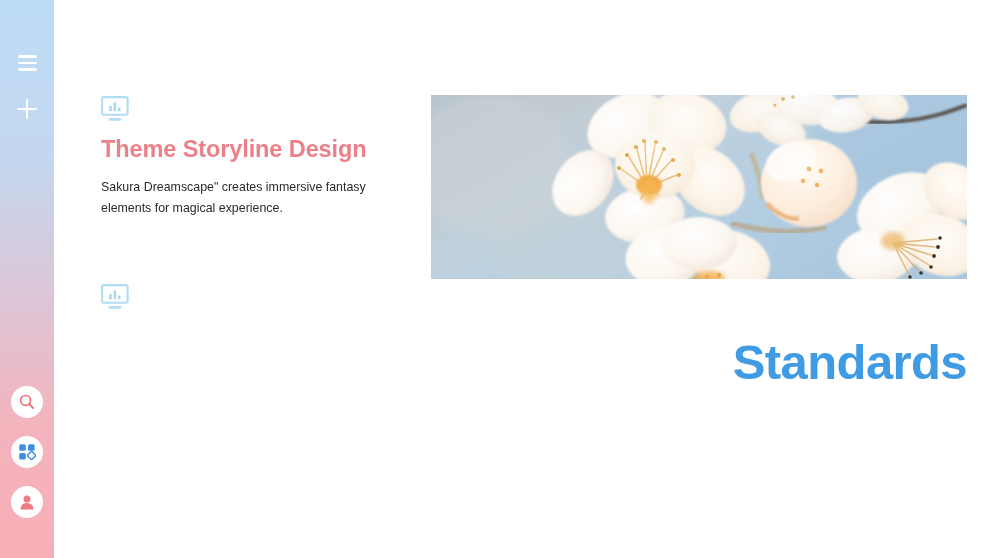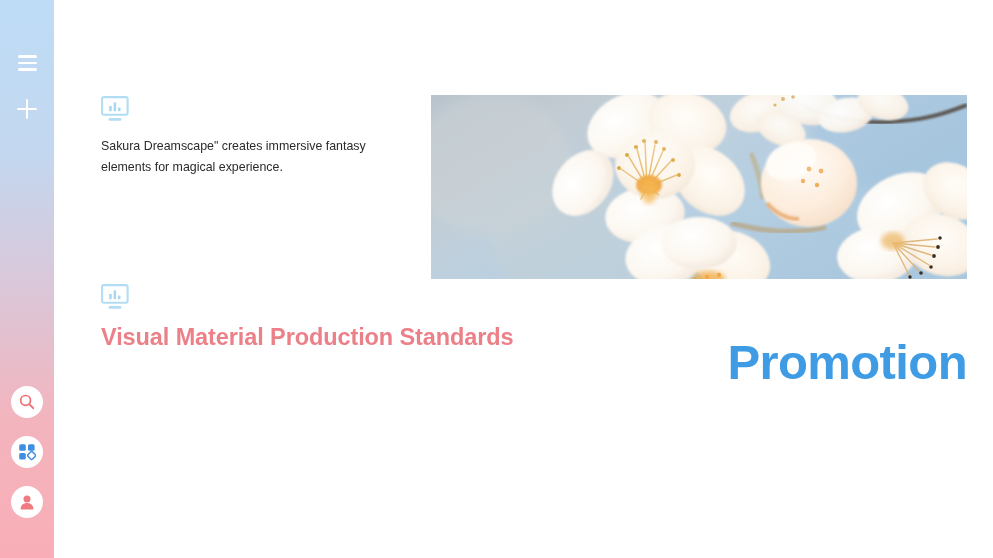--- a/index.html
+++ b/index.html
@@ -353,32 +353,32 @@
     </div>
 
     <div class="section" id="section-theme">
       <svg class="sec-icon" viewBox="0 0 28 26">
         <rect x="1.1" y="1.1" width="25.5" height="17.6" rx="1.6" fill="none" stroke="#b3ddf5" stroke-width="2.1"></rect>
         <rect x="8.2" y="10.0" width="2.5" height="5.2" fill="#a9d6f0"></rect>
         <rect x="12.6" y="6.4" width="2.5" height="8.8" fill="#a9d6f0"></rect>
         <rect x="17.0" y="11.6" width="2.5" height="3.6" fill="#a9d6f0"></rect>
         <rect x="7.6" y="22.1" width="12.8" height="2.6" rx="1.2" fill="#b3ddf5"></rect>
       </svg>
+      <h2 class="sec-title">Theme Storyline Design</h2>
       <p class="sec-body">Sakura Dreamscape" creates immersive fantasy elements for magical experience.</p>
     </div>
 
     <div class="section" id="section-visual">
       <svg class="sec-icon" viewBox="0 0 28 26">
         <rect x="1.1" y="1.1" width="25.5" height="17.6" rx="1.6" fill="none" stroke="#b3ddf5" stroke-width="2.1"></rect>
         <rect x="8.2" y="10.0" width="2.5" height="5.2" fill="#a9d6f0"></rect>
         <rect x="12.6" y="6.4" width="2.5" height="8.8" fill="#a9d6f0"></rect>
         <rect x="17.0" y="11.6" width="2.5" height="3.6" fill="#a9d6f0"></rect>
         <rect x="7.6" y="22.1" width="12.8" height="2.6" rx="1.2" fill="#b3ddf5"></rect>
       </svg>
-      <h2 class="sec-title">Visual Material Production Standards</h2>
     </div>
 
     <div id="big-heading">
-      <span>Promotion</span>
+      <span>Standards</span>
     </div>
 
   </div>
 </div>
 
 </body></html>

